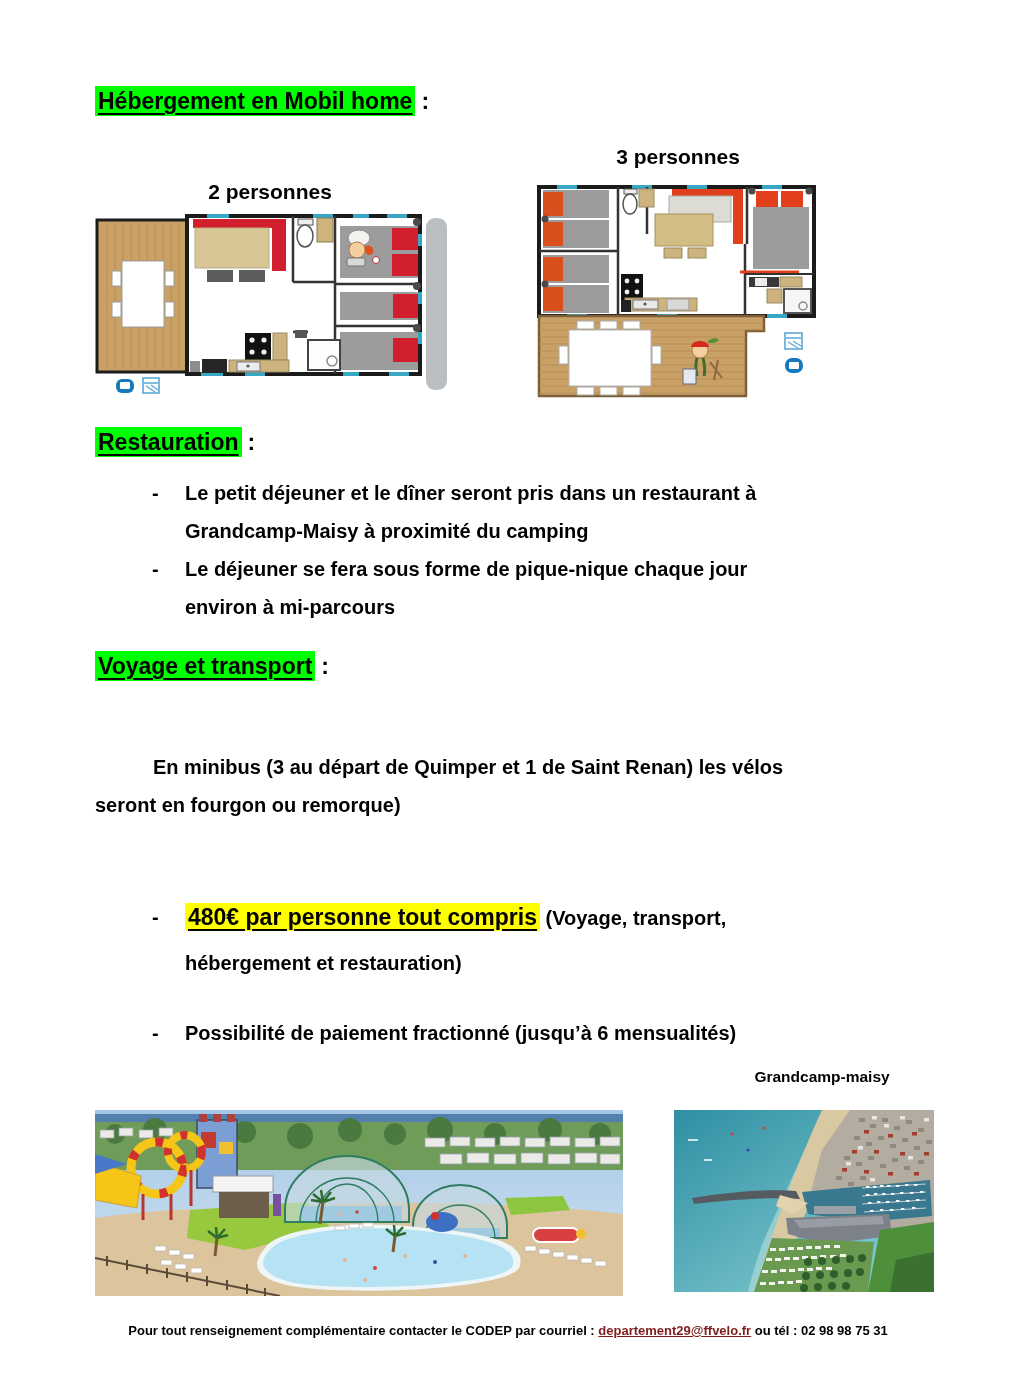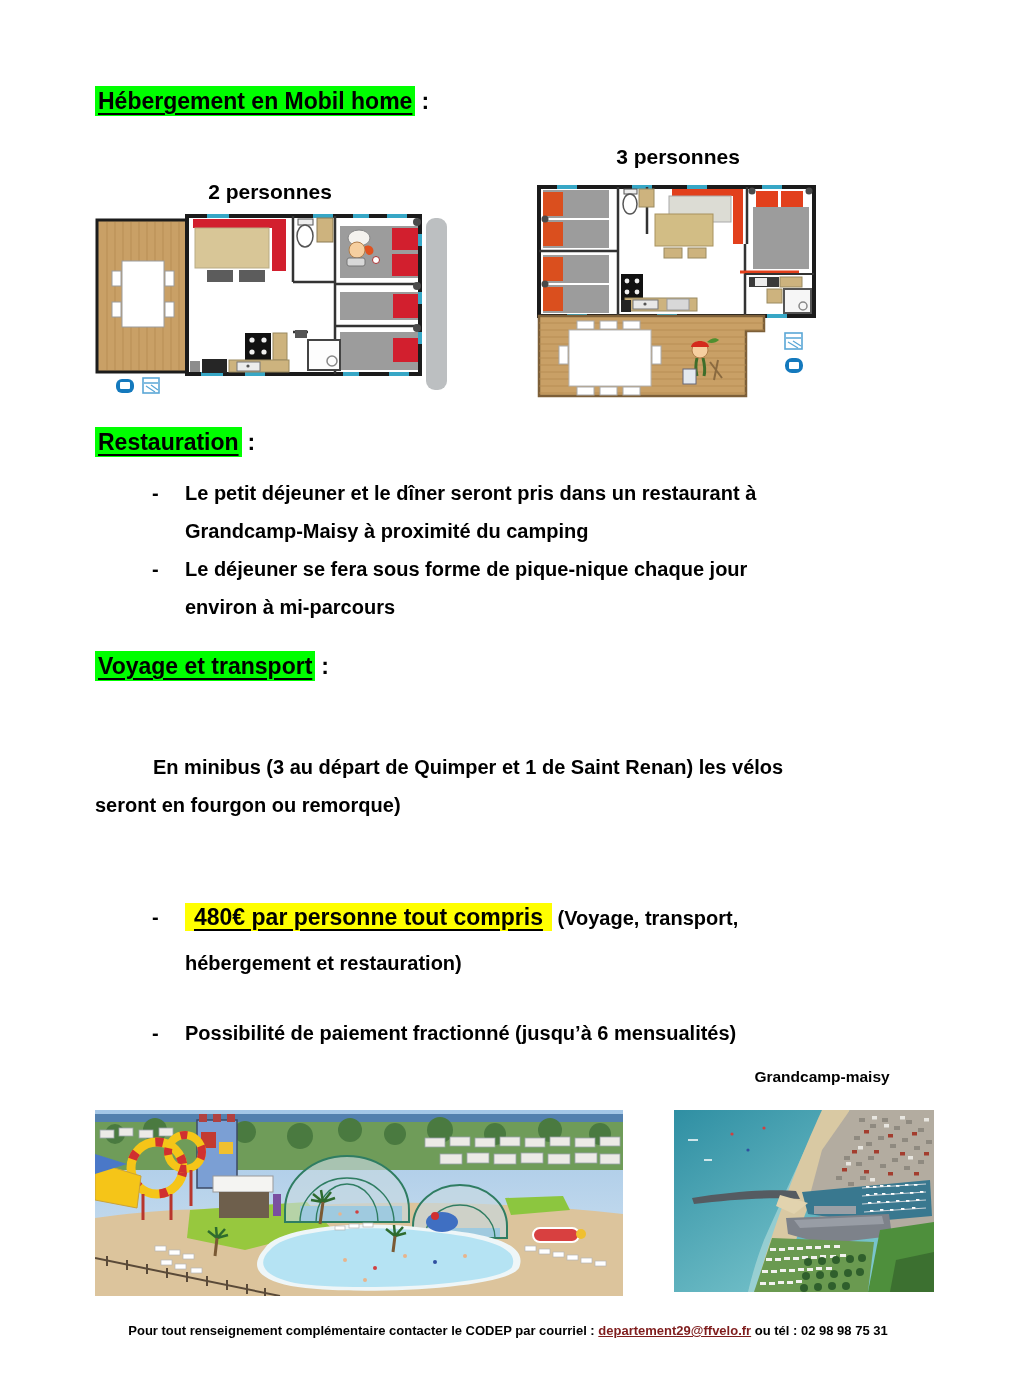--- a/index.html
+++ b/index.html
@@ -13,21 +13,21 @@
   .colon{margin-left:6px;}
   .plan-label{position:absolute;font-size:21px;text-align:center;}
   .figure{position:absolute;}
   .blist{position:absolute;}
   .bl-item{display:flex;align-items:flex-start;}
   .dash{width:33px;flex:none;font-size:20px;line-height:38px;}
   .btext{font-size:20px;line-height:38px;white-space:pre-line;width:720px;}
   .para{position:absolute;font-size:20px;line-height:38px;white-space:pre-line;text-indent:58px;width:840px;}
   .price-row{line-height:45px;}
   .ptext{width:690px;white-space:pre-line;font-size:20px;line-height:45px;}
-  .hl-yellow{background:#FFFF00;font-size:23px;text-decoration:underline;text-underline-offset:4px;text-decoration-thickness:2px;padding:1px 9px;}
+  .hl-yellow{background:#FFFF00;font-size:23px;text-decoration:underline;text-underline-offset:4px;text-decoration-thickness:2px;padding:1px 3px;}
   .b2{margin-top:28px;}
   .b2 .btext{line-height:38px;}
   .caption{position:absolute;font-size:15.5px;text-align:center;}
   .photo{position:absolute;line-height:0;}
   .footer{position:absolute;left:0;top:1322px;width:1016px;text-align:center;font-size:13px;line-height:18px;}
   .link{color:#7f1d1d;text-decoration:underline;cursor:pointer;}
   svg{display:block;}
 </style>
 </head>
 <body>

